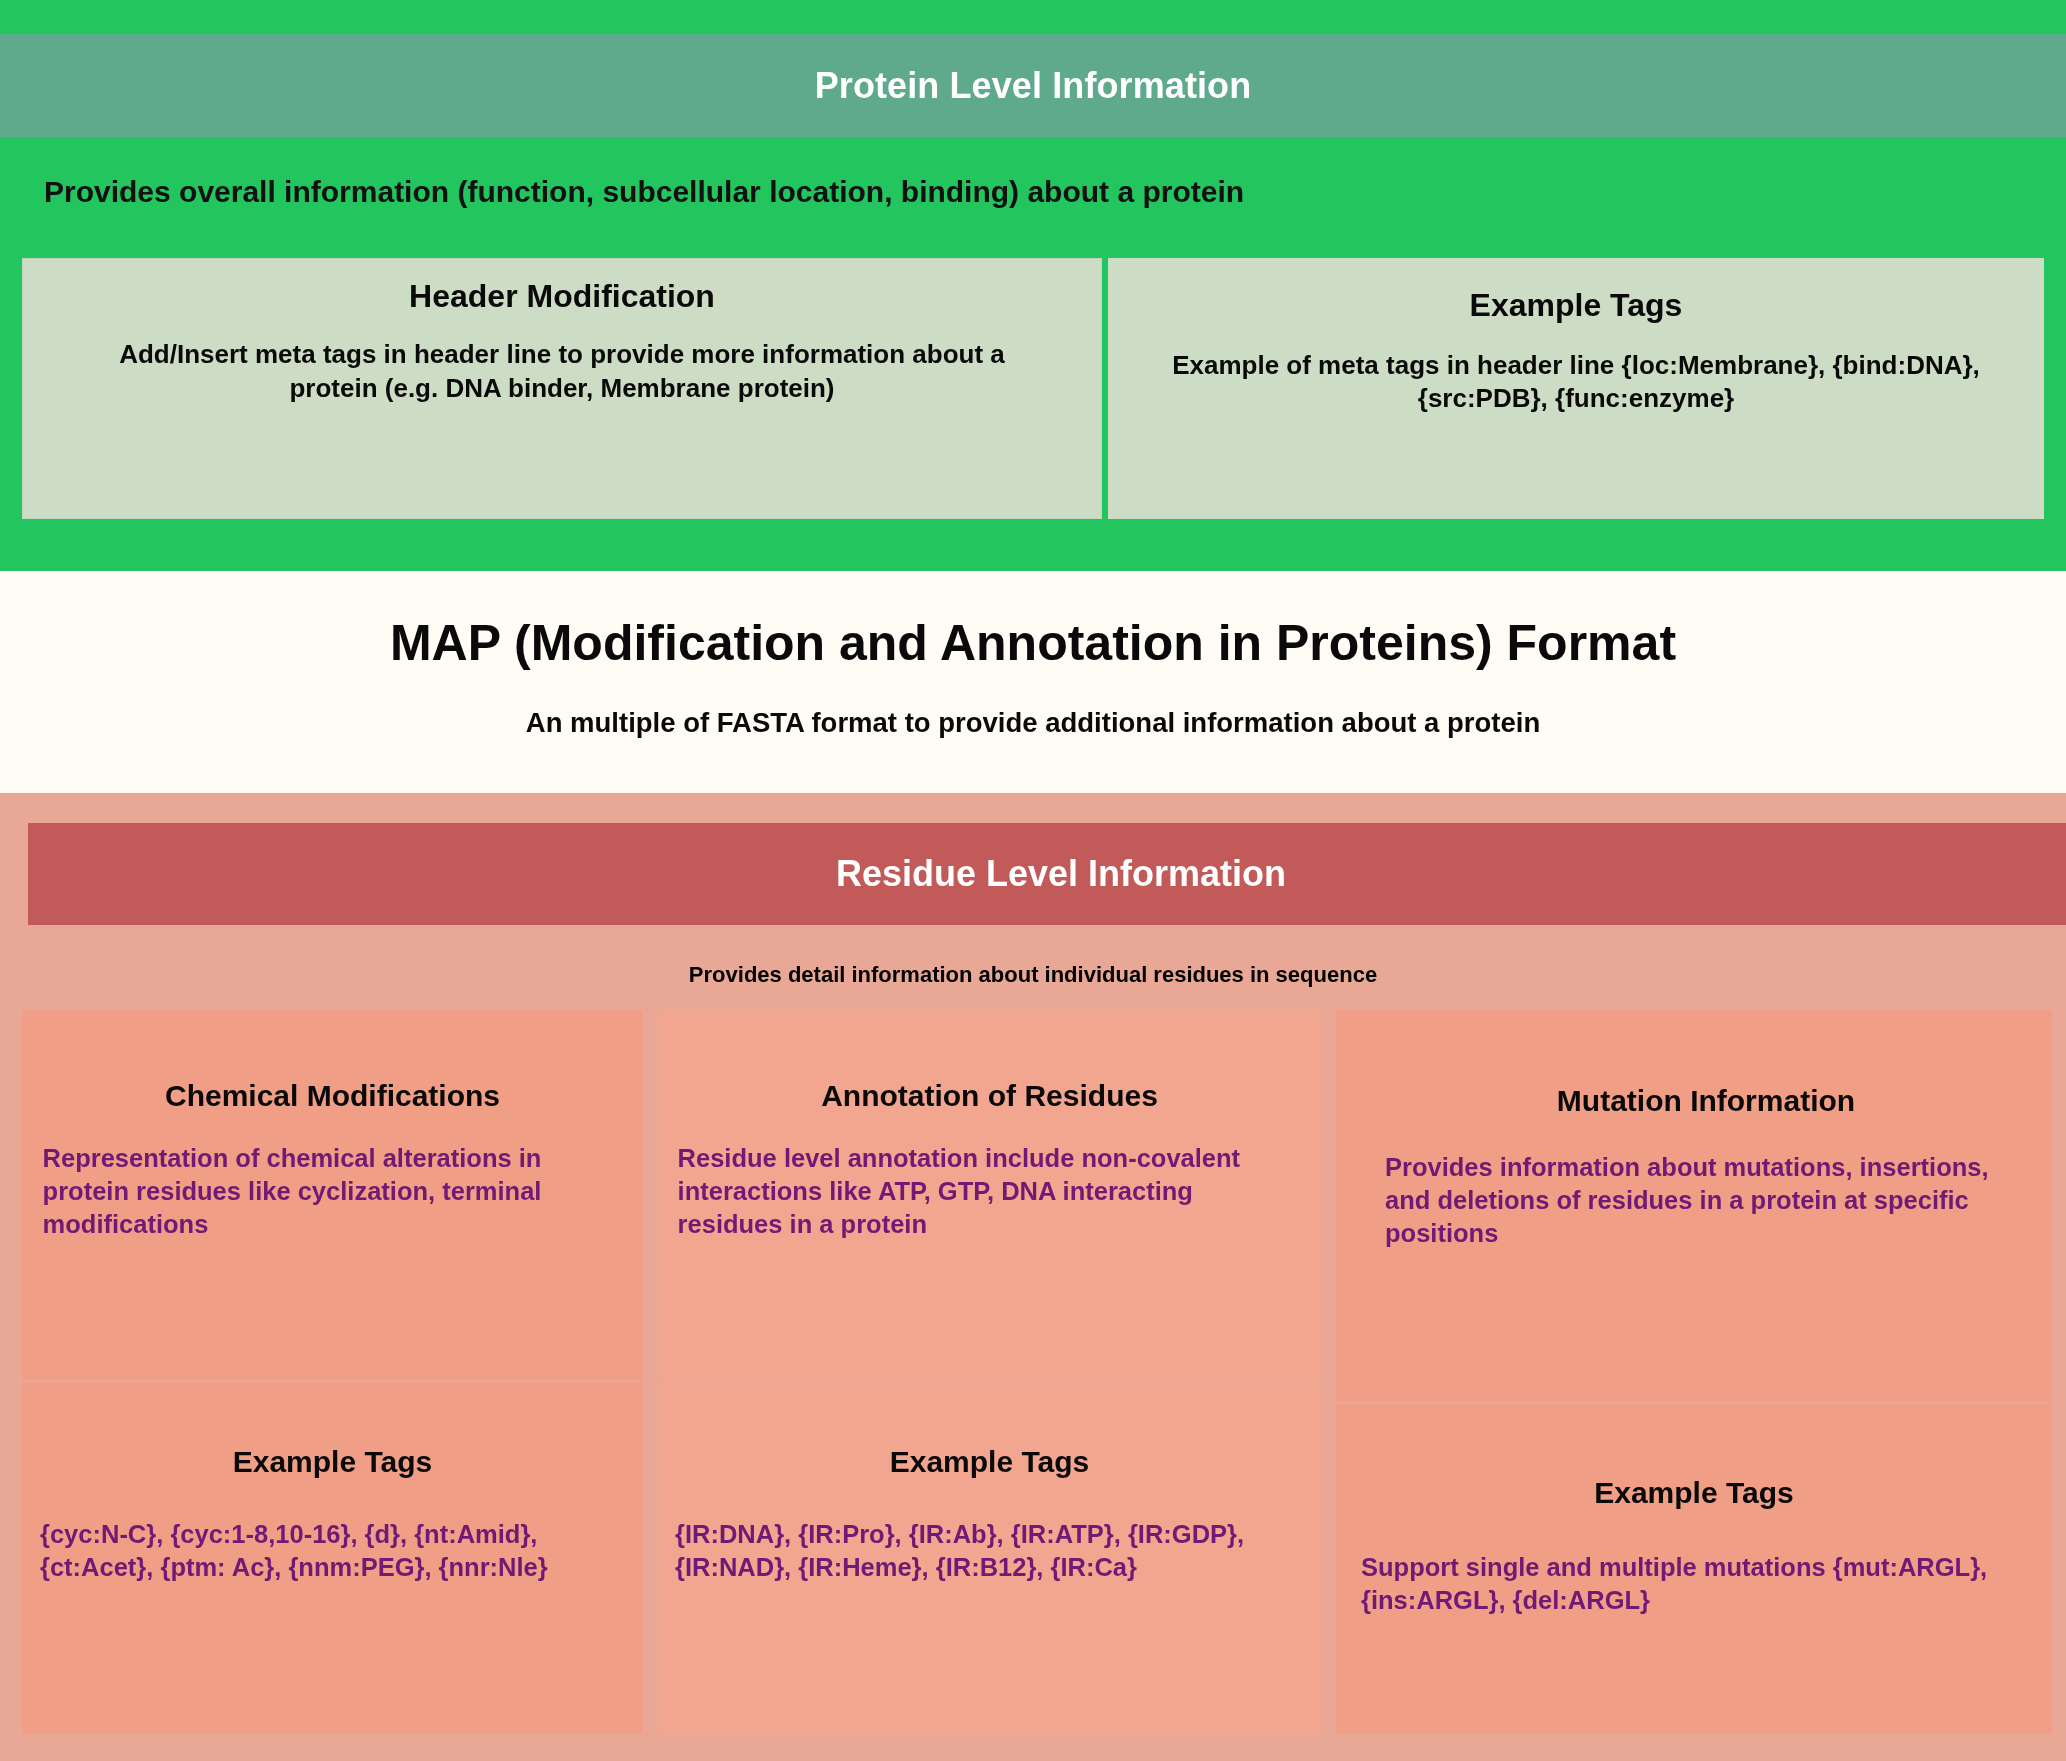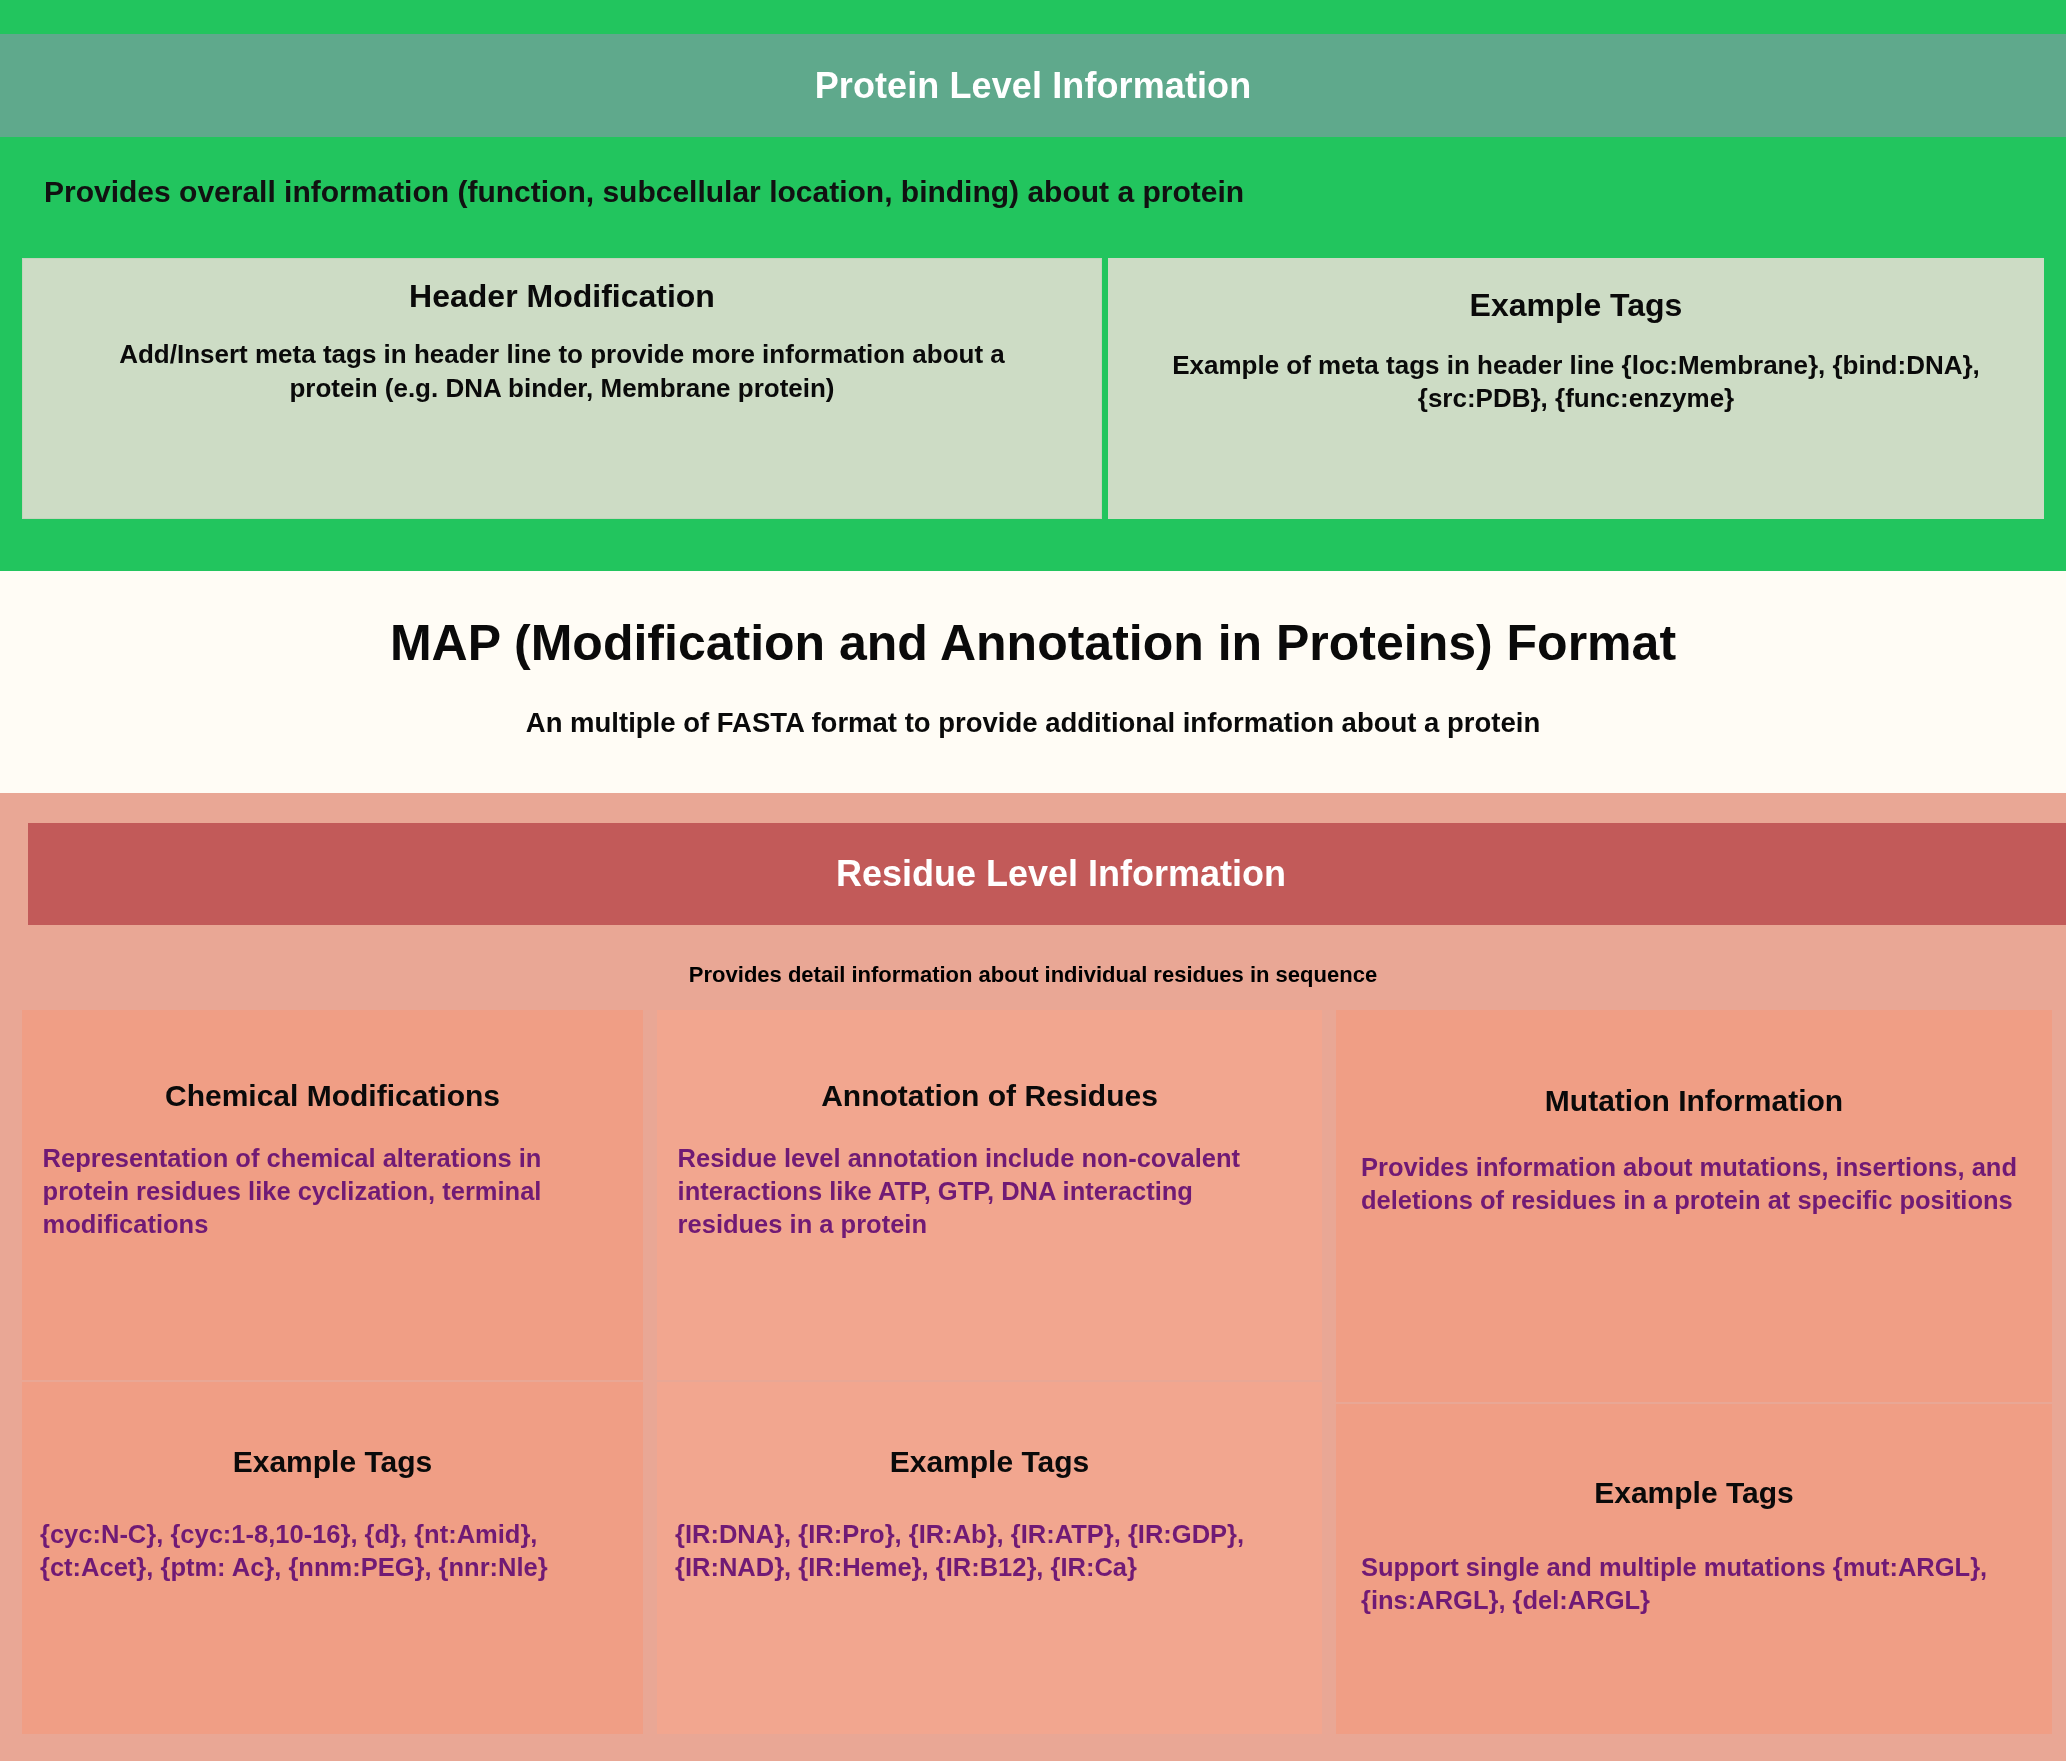--- a/index.html
+++ b/index.html
@@ -177,21 +177,21 @@
     background: #F09E85;
   }
   .card.c2 { background: #F2A68F; }
   
   .col1 { left: 22px;   width: 621px; }
   .col2 { left: 657px;  width: 665px; }
   .col3 { left: 1336px; width: 716px; }
   
   .row1 { top: 12px;   height: 370px; }
   .row2 { top: 384px; height: 352px; }
-  .col3.row1 { height: 392px; }
+  .col3.row1 { height: 392px; padding-left: 24px; }
   .col3.row2 { top: 406px; height: 330px; }
 
   .card-title {
     text-align: center;
     font-size: 30px;
     font-weight: bold;
     color: #0A0A0A;
   }
   .card-body {
     text-align: left;

